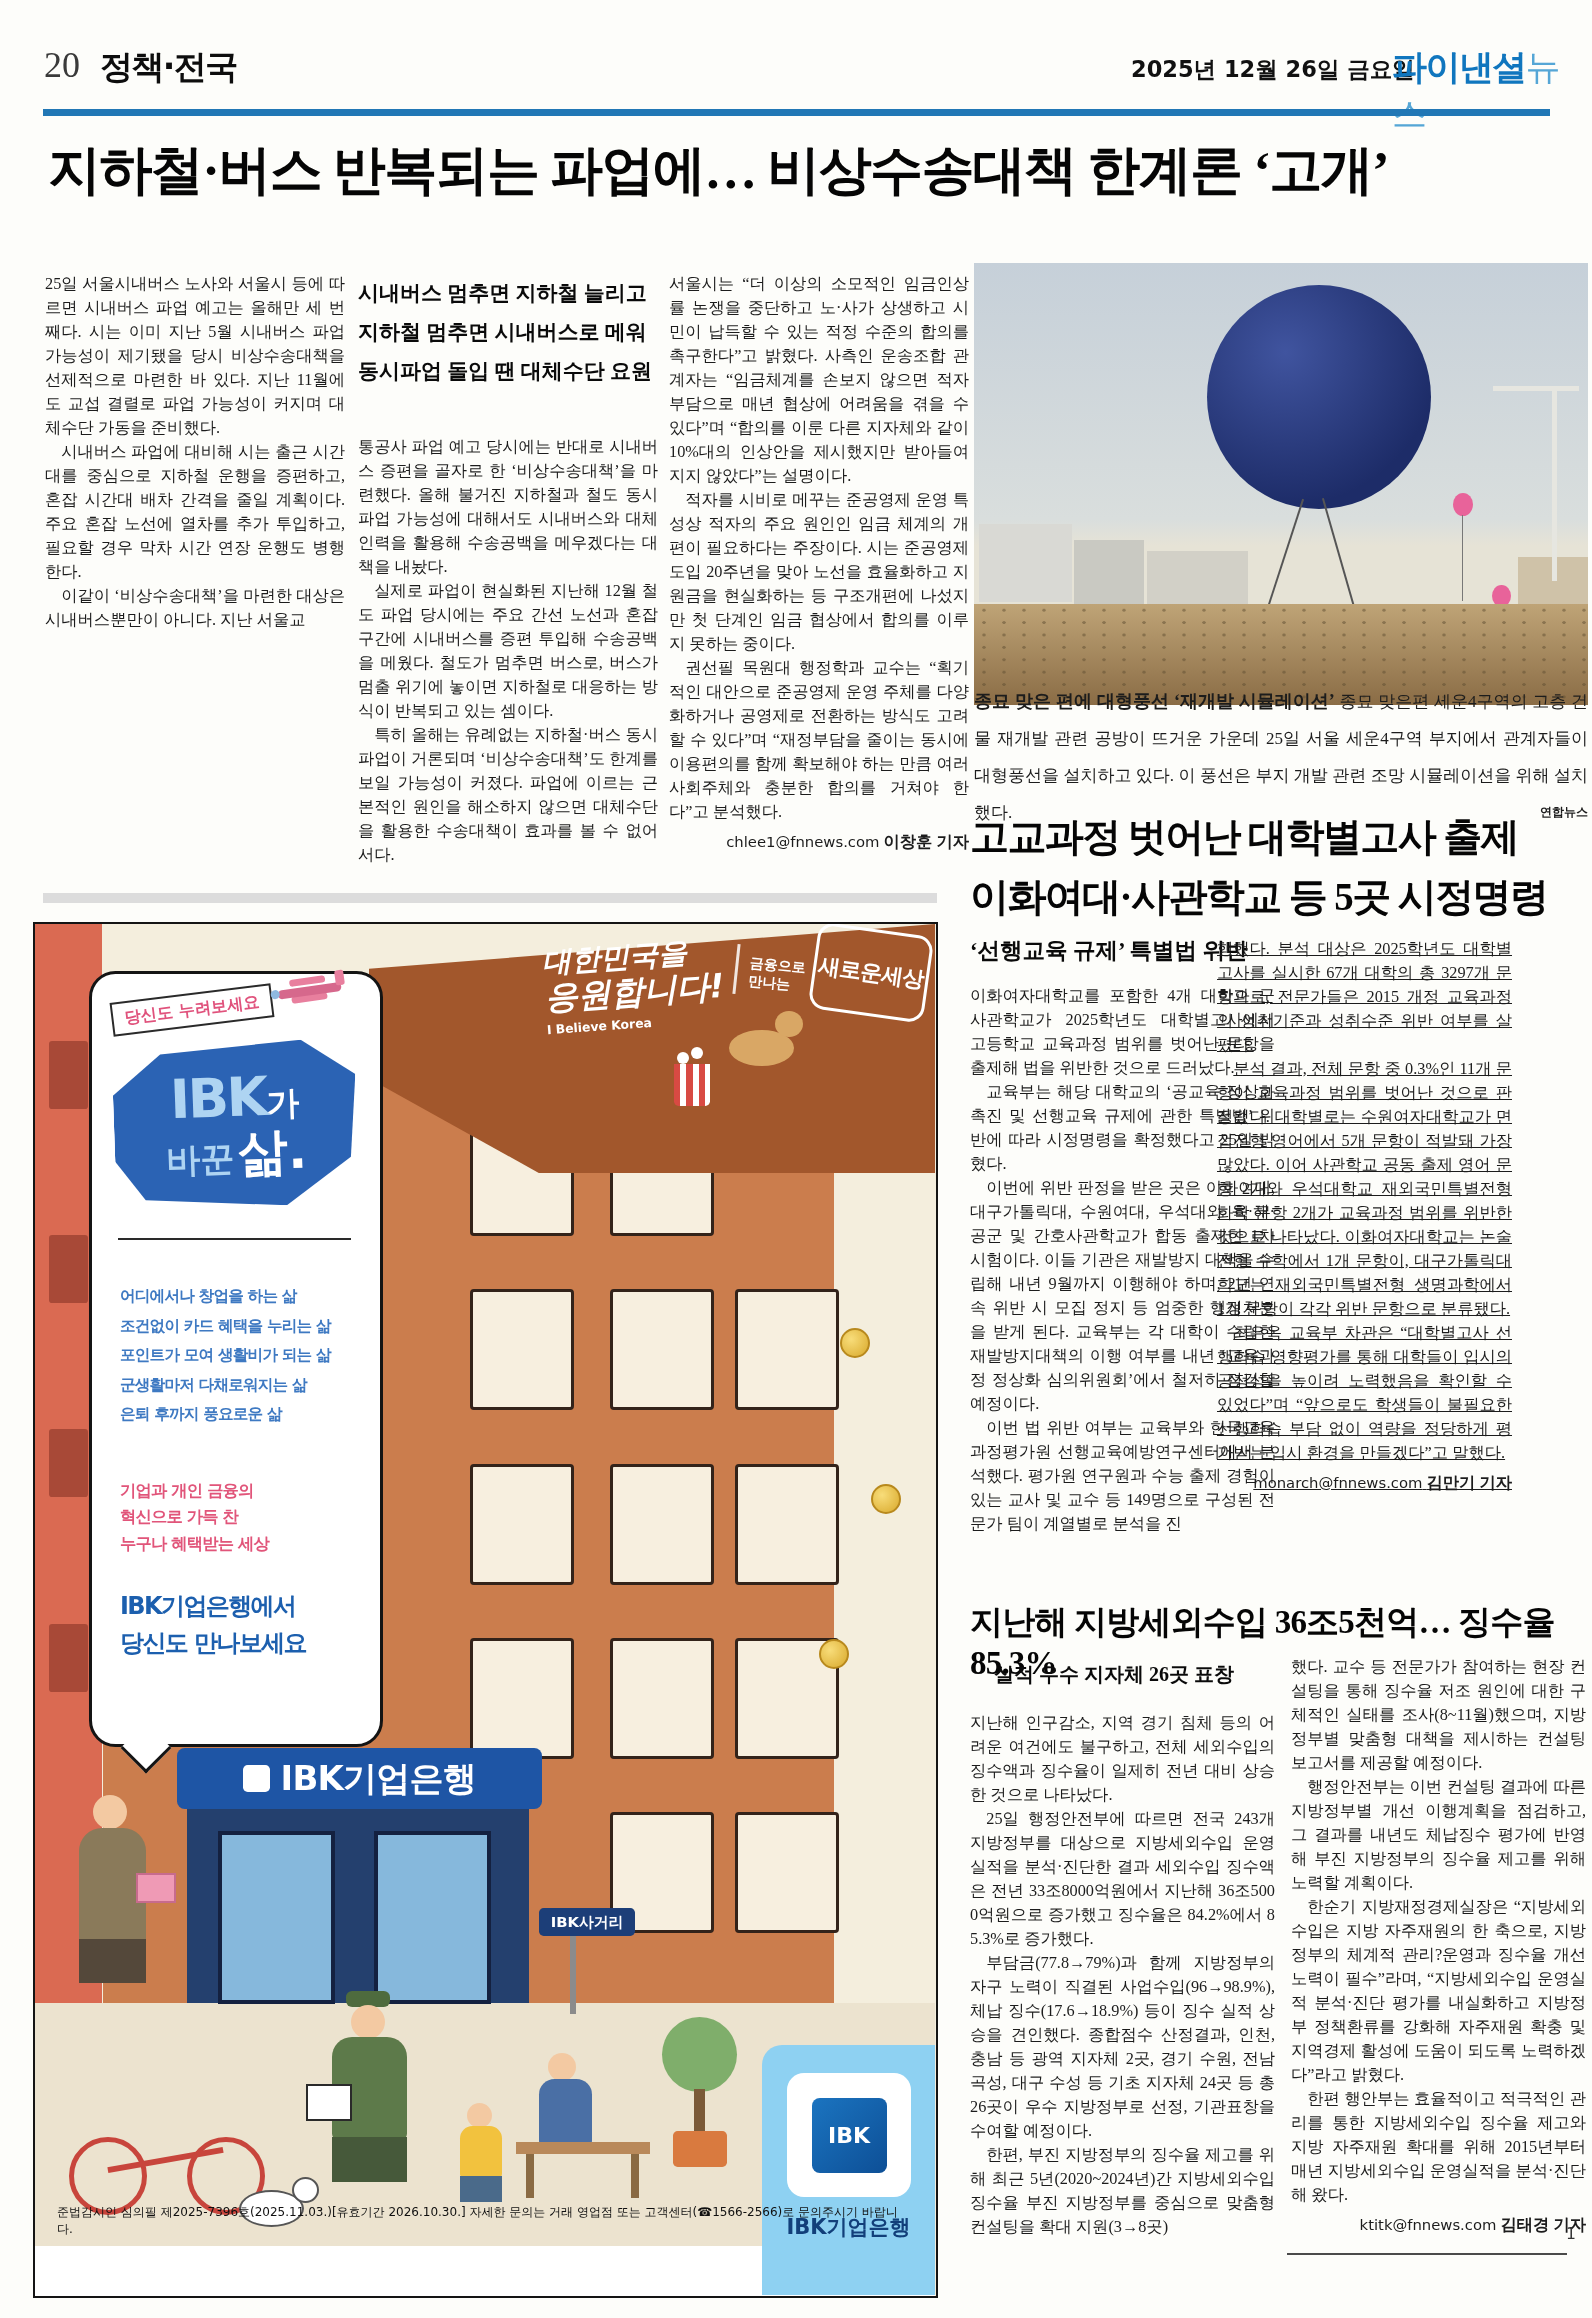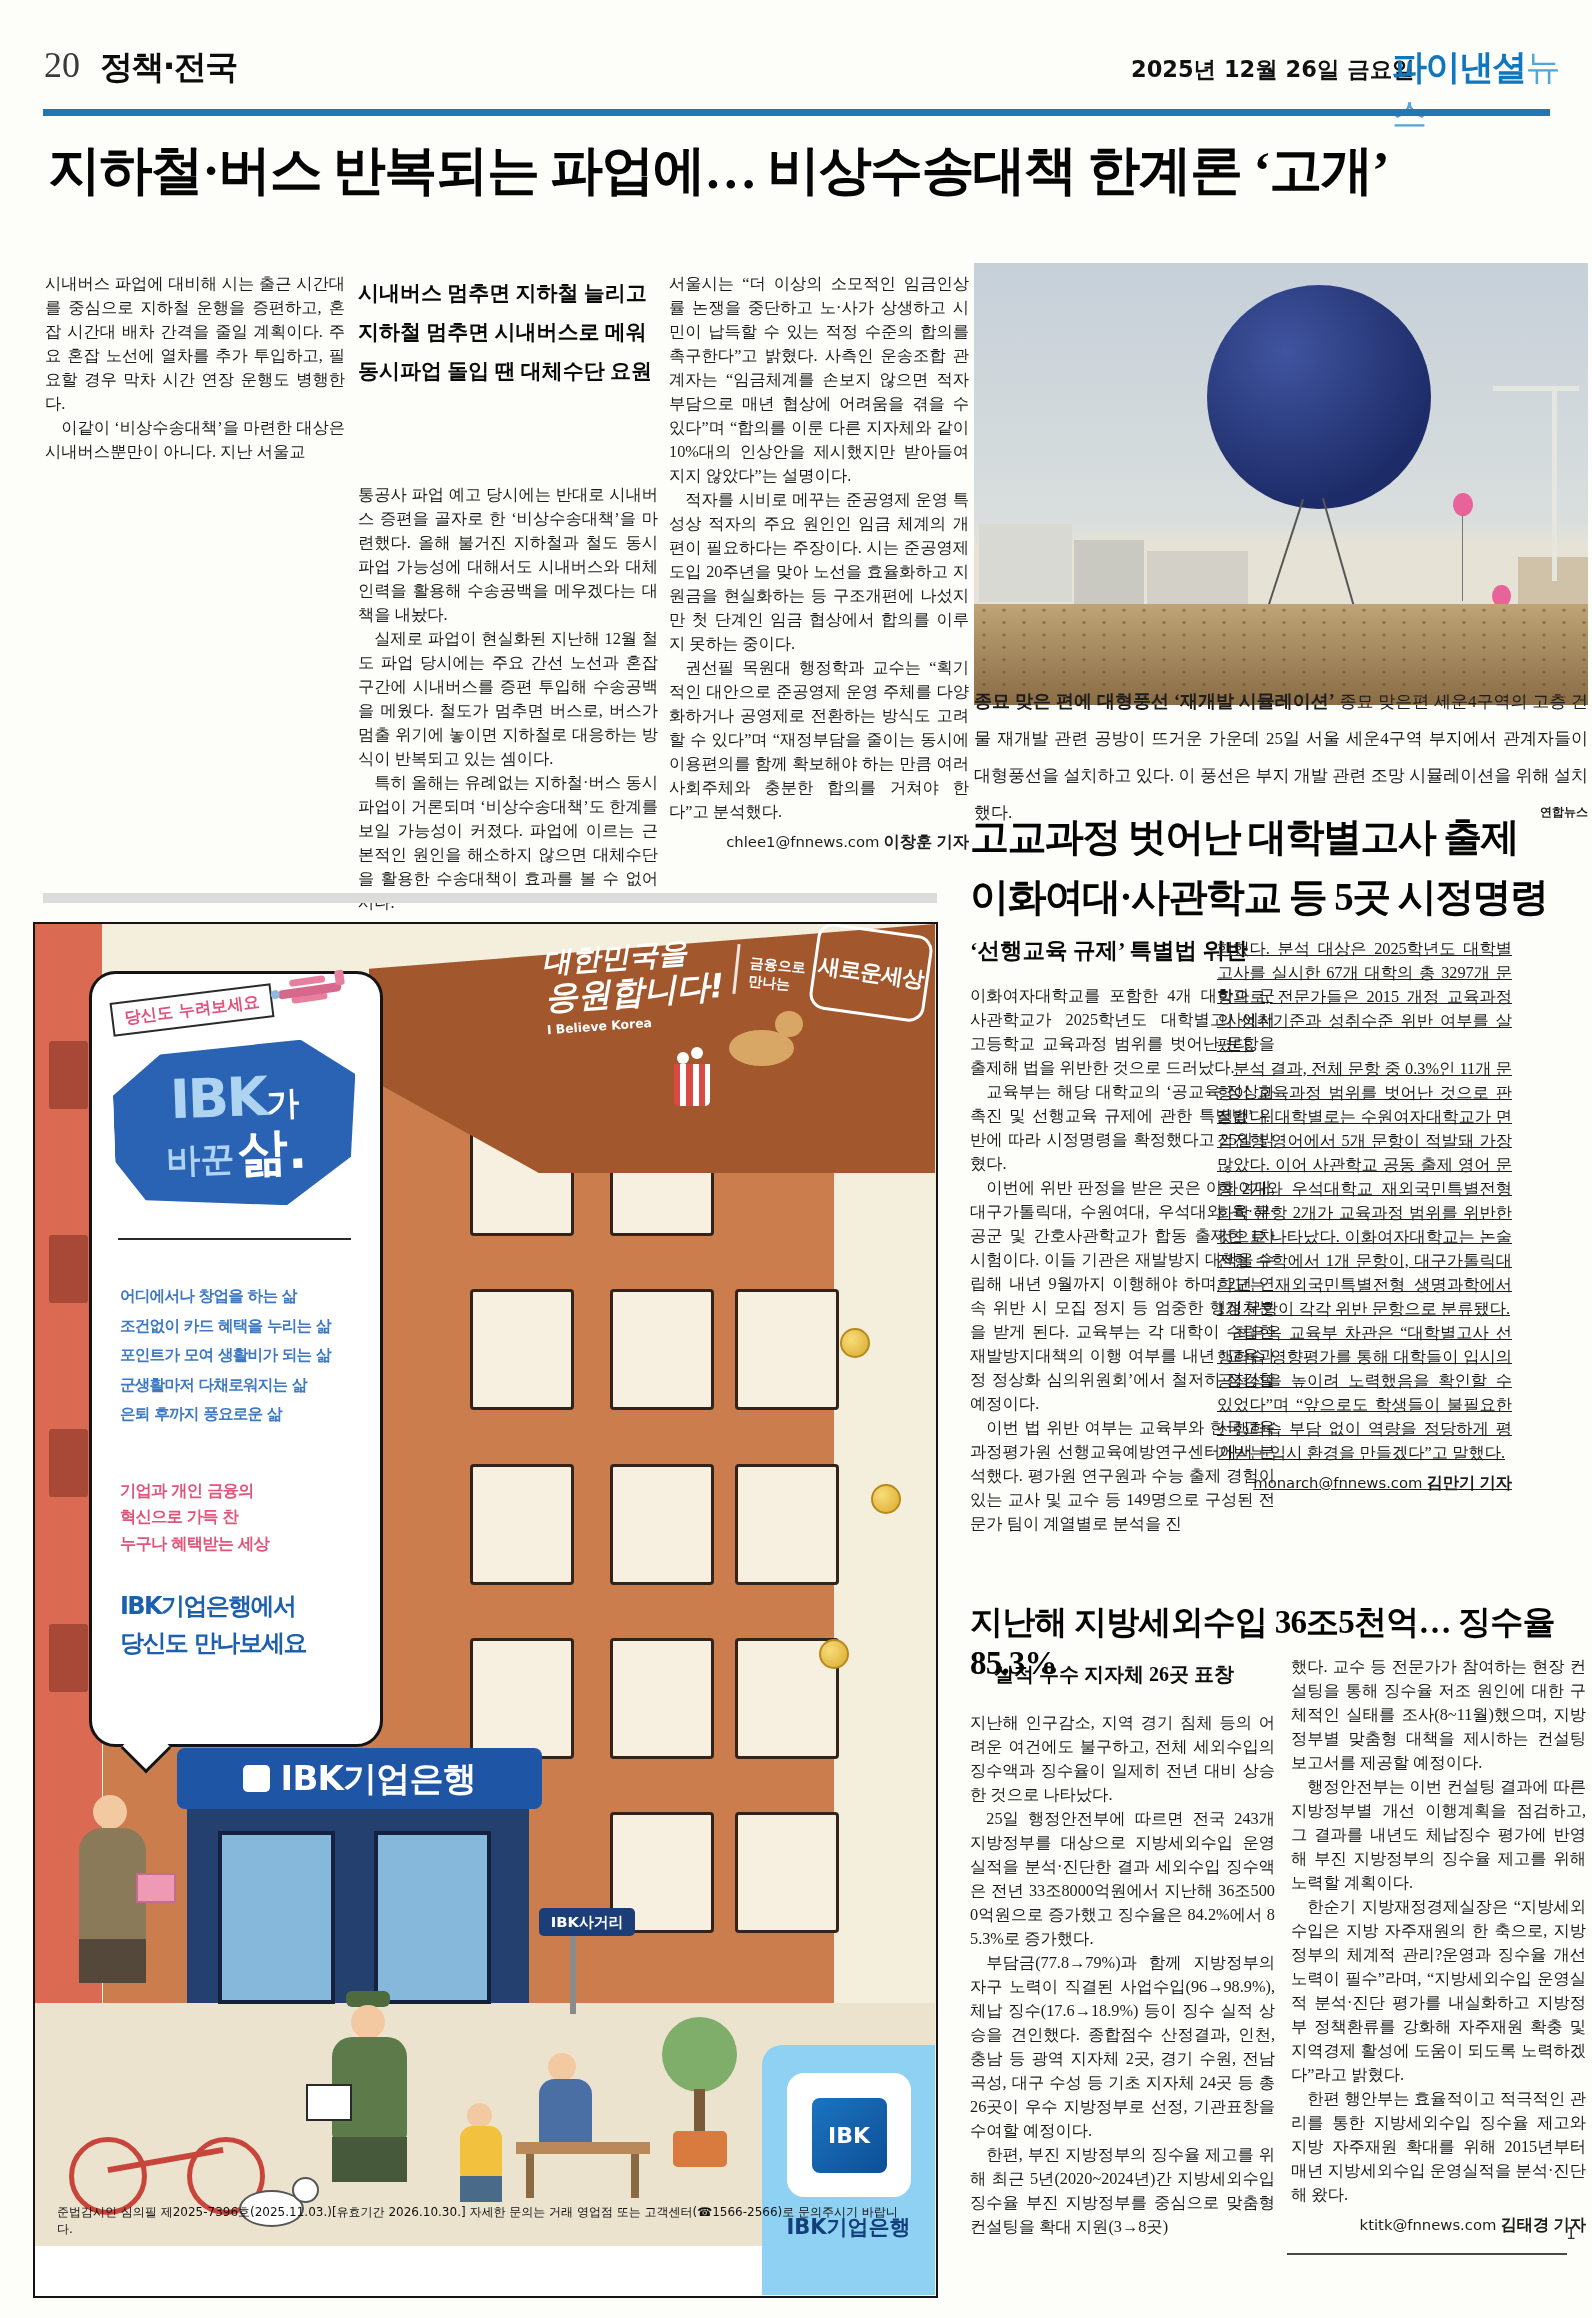--- a/index.html
+++ b/index.html
@@ -29,30 +29,31 @@
   <div class="abs sans" style="left:100px;top:45px;font-size:33px;font-weight:900;color:#0d0d0d;letter-spacing:-1.6px;">정책·전국</div>
   <div class="abs sans" style="left:1131px;top:54px;font-size:22.5px;font-weight:700;color:#111;">2025년 12월 26일 금요일</div>
   <div class="abs sans" style="left:1392px;top:44px;font-size:35px;font-weight:900;color:#1076be;letter-spacing:-1.6px;">
     <span>파이낸셜</span><span style="font-weight:400;color:#55a6d6;">뉴스</span>
   </div>
   <div class="abs" style="left:43px;top:109px;width:1507px;height:7px;background:#2177b5;"></div>
 
   <div class="abs headline" style="left:48px;top:135px;width:1547px;font-size:53px;">지하철·버스 반복되는 파업에… 비상수송대책 한계론 ‘고개’</div>
 
   <div class="abs body-col" style="left:45px;top:272px;width:300px;">
+      <p>25일 서울시내버스 노사와 서울시 등에 따르면 시내버스 파업 예고는 올해만 세 번째다. 시는 이미 지난 5월 시내버스 파업 가능성이 제기됐을 당시 비상수송대책을 선제적으로 마련한 바 있다. 지난 11월에도 교섭 결렬로 파업 가능성이 커지며 대체수단 가동을 준비했다.</p>
       <p>시내버스 파업에 대비해 시는 출근 시간대를 중심으로 지하철 운행을 증편하고, 혼잡 시간대 배차 간격을 줄일 계획이다. 주요 혼잡 노선에 열차를 추가 투입하고, 필요할 경우 막차 시간 연장 운행도 병행한다.</p>
       <p>이같이 ‘비상수송대책’을 마련한 대상은 시내버스뿐만이 아니다. 지난 서울교</p>
   </div>
 
   <div class="abs subhead" style="left:358px;top:274px;width:300px;font-size:21px;line-height:39px;">
     <div>시내버스 멈추면 지하철 늘리고</div>
     <div>지하철 멈추면 시내버스로 메워</div>
     <div>동시파업 돌입 땐 대체수단 요원</div>
   </div>
-  <div class="abs body-col" style="left:358px;top:435px;width:300px;margin-top:48px;">
+  <div class="abs body-col" style="left:358px;top:435px;width:300px;">
     <p>통공사 파업 예고 당시에는 반대로 시내버스 증편을 골자로 한 ‘비상수송대책’을 마련했다. 올해 불거진 지하철과 철도 동시파업 가능성에 대해서도 시내버스와 대체인력을 활용해 수송공백을 메우겠다는 대책을 내놨다.</p>
       <p>실제로 파업이 현실화된 지난해 12월 철도 파업 당시에는 주요 간선 노선과 혼잡 구간에 시내버스를 증편 투입해 수송공백을 메웠다. 철도가 멈추면 버스로, 버스가 멈출 위기에 놓이면 지하철로 대응하는 방식이 반복되고 있는 셈이다.</p>
       <p>특히 올해는 유례없는 지하철·버스 동시파업이 거론되며 ‘비상수송대책’도 한계를 보일 가능성이 커졌다. 파업에 이르는 근본적인 원인을 해소하지 않으면 대체수단을 활용한 수송대책이 효과를 볼 수 없어서다.</p>
   </div>
 
   <div class="abs body-col" style="left:669px;top:272px;width:300px;">
     <p>서울시는 “더 이상의 소모적인 임금인상률 논쟁을 중단하고 노·사가 상생하고 시민이 납득할 수 있는 적정 수준의 합의를 촉구한다”고 밝혔다. 사측인 운송조합 관계자는 “임금체계를 손보지 않으면 적자부담으로 매년 협상에 어려움을 겪을 수 있다”며 “합의를 이룬 다른 지자체와 같이 10%대의 인상안을 제시했지만 받아들여지지 않았다”는 설명이다.</p>
       <p>적자를 시비로 메꾸는 준공영제 운영 특성상 적자의 주요 원인인 임금 체계의 개편이 필요하다는 주장이다. 시는 준공영제 도입 20주년을 맞아 노선을 효율화하고 지원금을 현실화하는 등 구조개편에 나섰지만 첫 단계인 임금 협상에서 합의를 이루지 못하는 중이다.</p>
       <p>권선필 목원대 행정학과 교수는 “획기적인 대안으로 준공영제 운영 주체를 다양화하거나 공영제로 전환하는 방식도 고려할 수 있다”며 “재정부담을 줄이는 동시에 이용편의를 함께 확보해야 하는 만큼 여러 사회주체와 충분한 합의를 거쳐야 한다”고 분석했다.</p>
     <div class="byline"><span class="em">chlee1@fnnews.com</span> <span class="nm">이창훈 기자</span></div>

